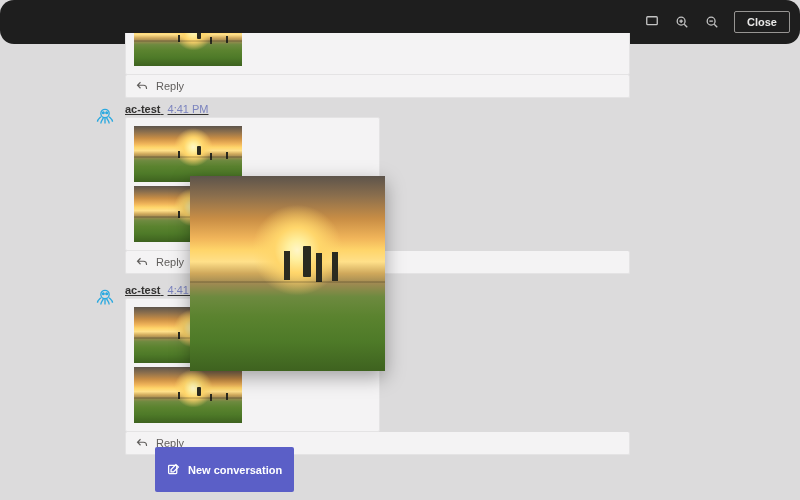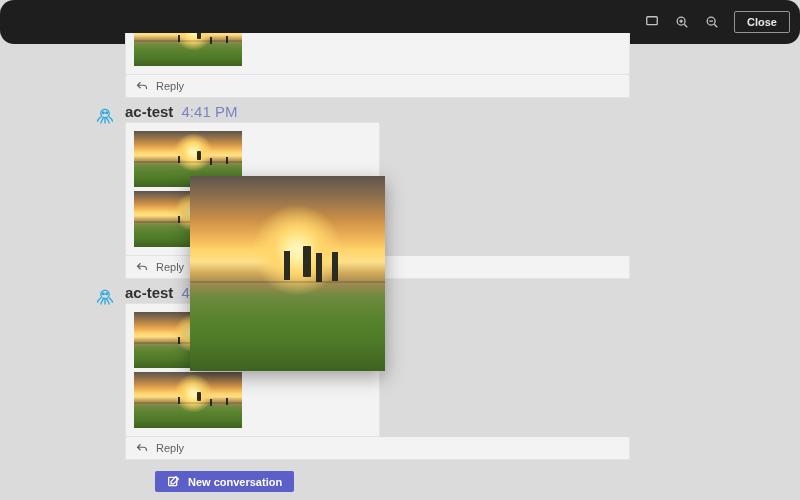--- a/index.html
+++ b/index.html
@@ -22,29 +22,29 @@
   .hdr{position:absolute;top:0;left:0;right:0;height:44px;background:var(--header);display:flex;align-items:center;justify-content:flex-end;padding:0 10px;gap:14px;border-radius:14px;}
   .hdr .hicon{width:16px;height:16px;display:flex;align-items:center;justify-content:center;color:#c8c8c8;}
   .hdr .close{border:1px solid #979593;color:#e9e8e7;font-size:11px;font-weight:600;padding:4px 12px;border-radius:2px;cursor:pointer;background:transparent;}
   .hicon svg{width:14px;height:14px;stroke:#c4c4c4;fill:none;stroke-width:1.5;}
 
   
   .feed{position:absolute;top:33px;left:0;right:0;bottom:0;overflow:hidden;}
 
   .row{position:absolute;left:125px;right:140px;}
   .avatar{position:absolute;left:-30px;top:3px;width:20px;height:20px;}
-  .nameline{font-size:15px;color:var(--text);font-weight:600;margin-bottom:2px;}
+  .nameline{font-size:11px;color:var(--text);font-weight:600;margin-bottom:2px;text-decoration:underline;}
   .nameline .ts{color:var(--link);font-weight:400;margin-left:4px;}
   .bubble{background:var(--panel);border:1px solid var(--border);border-radius:2px;padding:8px;display:flex;flex-direction:column;gap:4px;width:255px;}
   .thumb{width:108px;height:56px;}
   .replybar{background:var(--tile);border:1px solid var(--border);border-top:none;display:flex;align-items:center;gap:8px;font-size:11px;color:var(--muted);padding:5px 10px;border-radius:2px;}
   .replybar svg{width:12px;height:12px;stroke:var(--muted);fill:none;stroke-width:1.5;}
 
   
-  .newconv{position:absolute;left:155px;bottom:8px;background:var(--accent);color:#fff;border:none;border-radius:2px;padding:4px 12px;font-size:11px;font-weight:600;display:flex;align-items:center;gap:8px;cursor:pointer;}
+  .newconv{position:absolute;left:155px;bottom:8px;background:var(--accent);color:#fff;border:none;border-radius:2px;padding:16px 12px;font-size:11px;font-weight:600;display:flex;align-items:center;gap:8px;cursor:pointer;}
   .newconv svg{width:13px;height:13px;stroke:#fff;fill:none;stroke-width:1.6;}
 
   
   .preview{position:absolute;box-shadow:0 6px 18px rgba(0,0,0,.35);}
 
   
   .sunset{background:
       radial-gradient(circle at 55% 38%, #fff6c8 0%, #fff0a0 6%, #ffd66b 14%, rgba(255,214,107,0) 28%),
       linear-gradient(180deg,#5d544b 0%, #8a6e4d 10%, #c98e45 22%, #f1b55a 32%, #ffd56a 38%, #ffe08a 44%, #cfa85b 50%, #a08a52 55%, #6d8a3f 62%, #5b832f 72%, #4e7a28 85%, #3e621f 100%);
       position:relative;overflow:hidden;}

